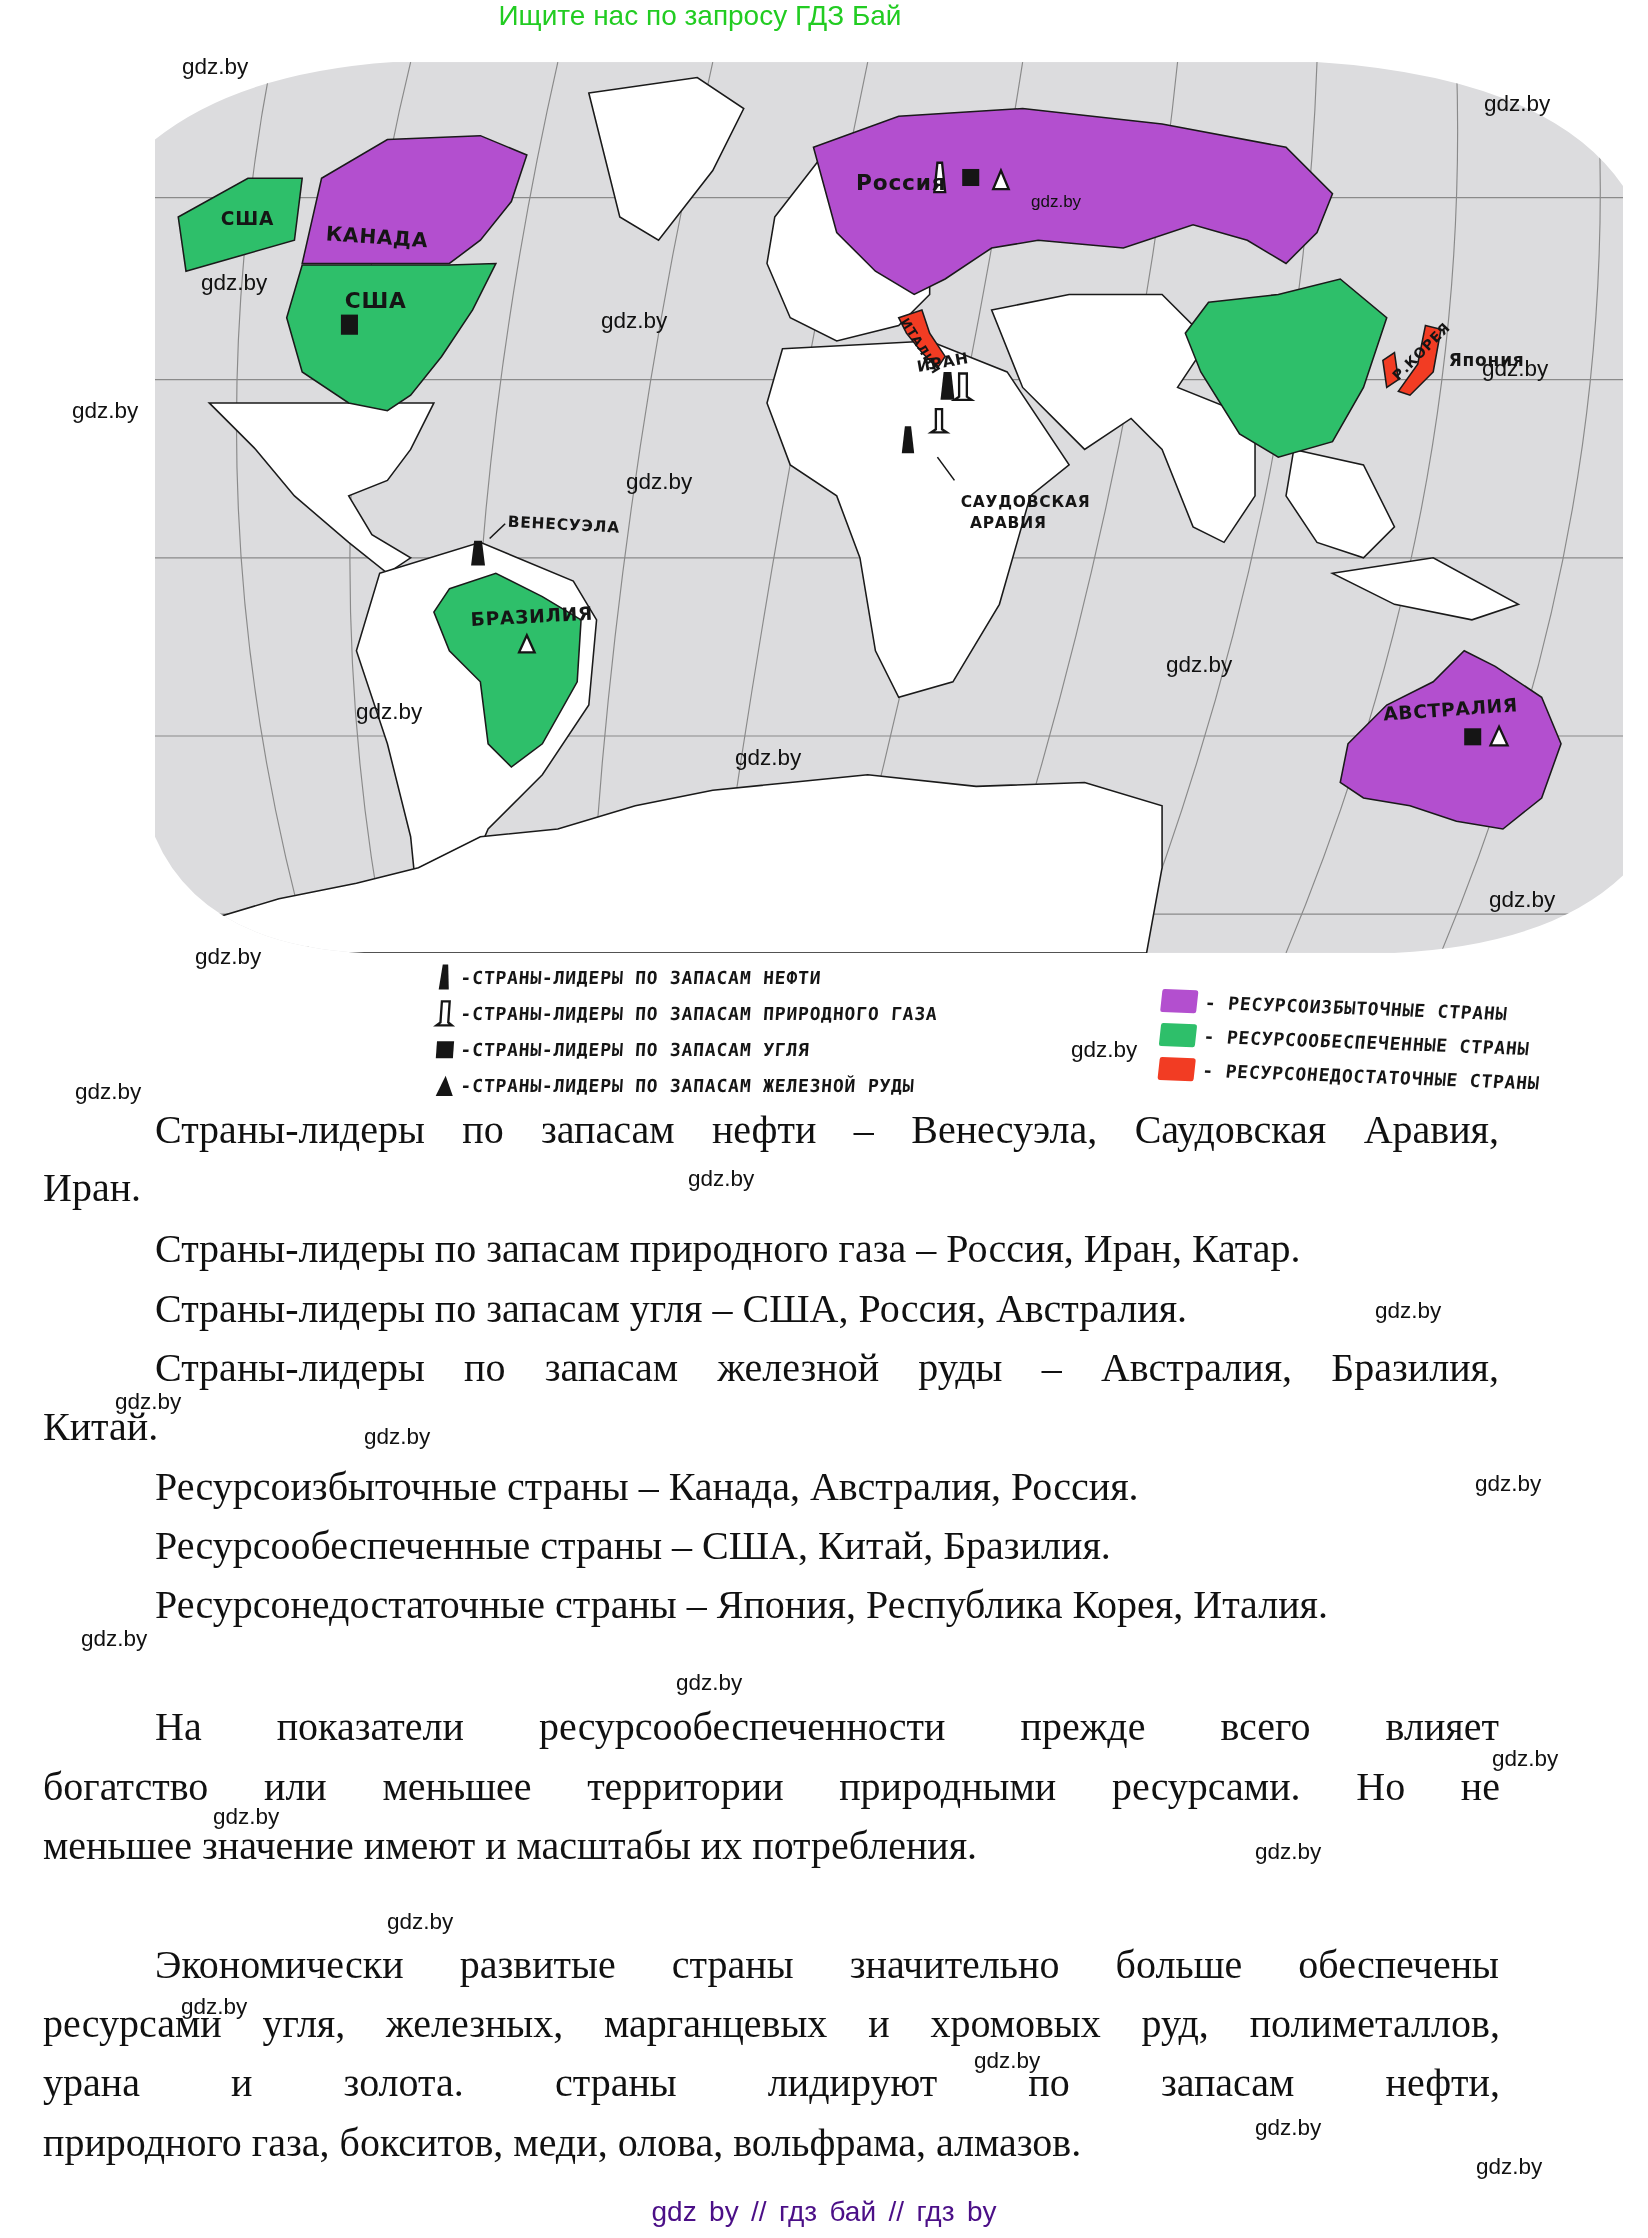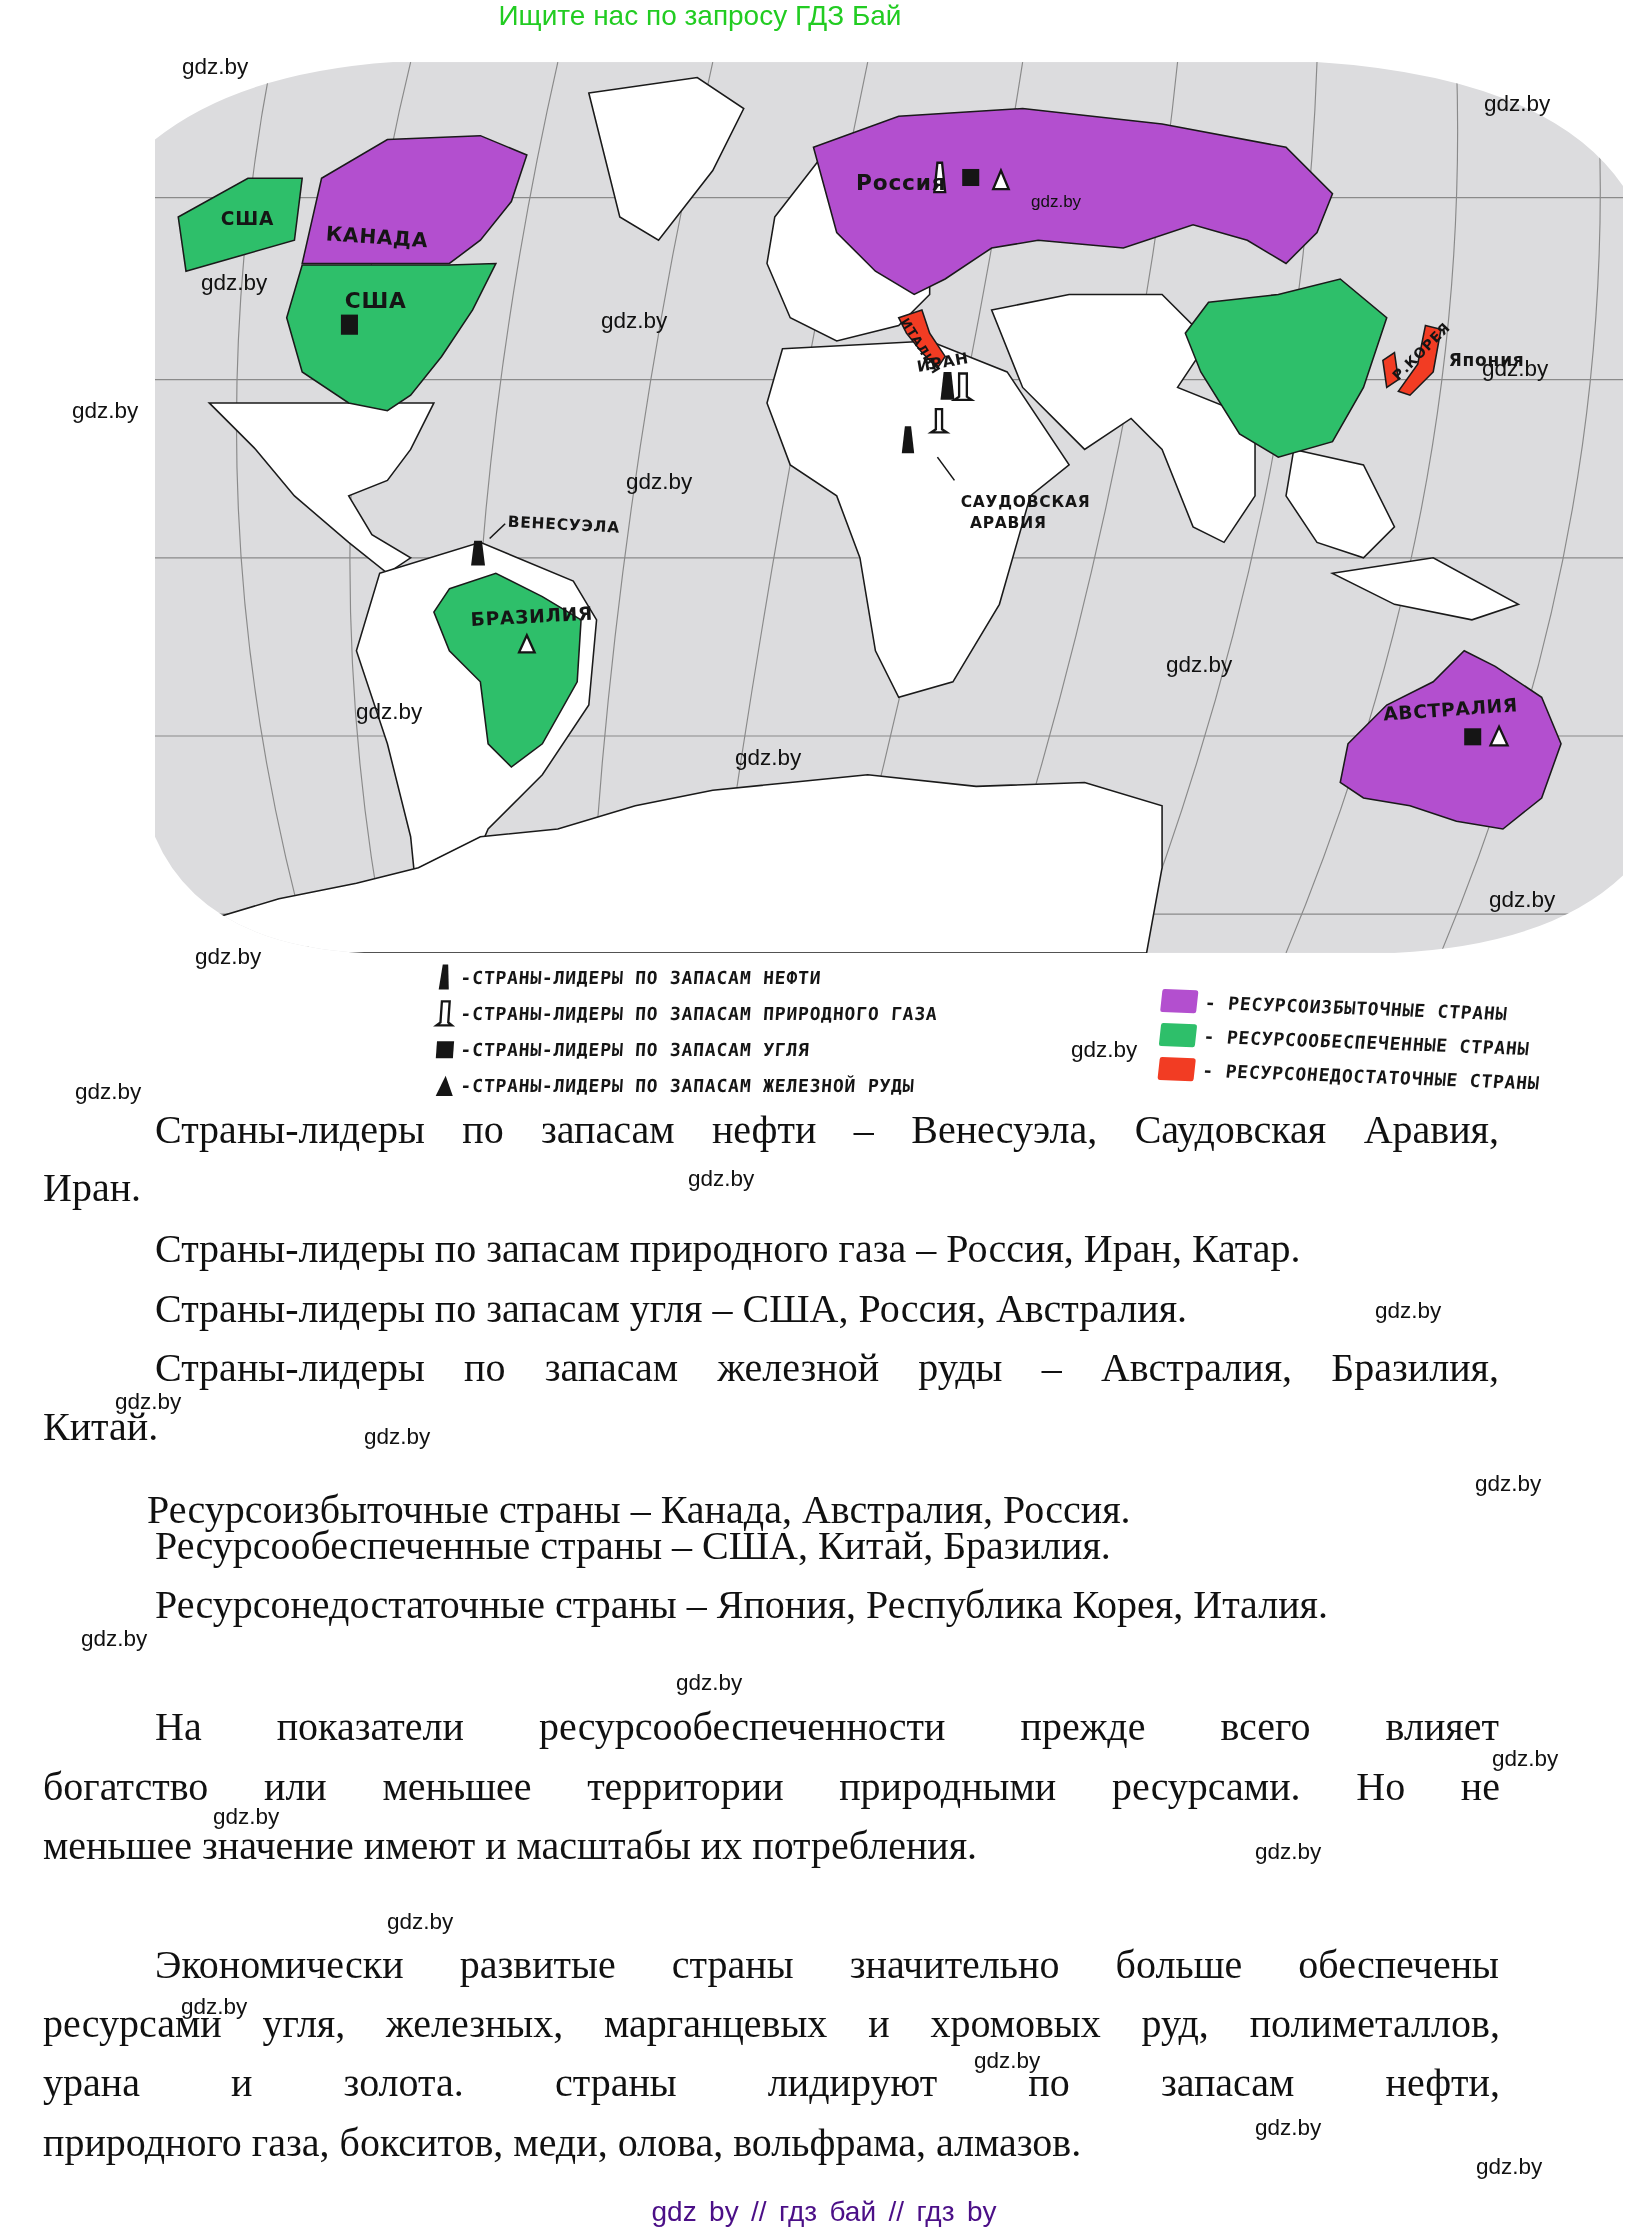--- a/index.html
+++ b/index.html
@@ -220,21 +220,21 @@
 <div class="justify-line" style="left:155px;top:1100px;width:1344px;">
   <span style="width:100%;text-align:justify;text-align-last:justify;">Страны-лидеры по запасам нефти – Венесуэла, Саудовская Аравия,</span>
 </div>
 <div class="line" style="left:43px;top:1158px;">Иран.</div>
 <div class="line" style="left:155px;top:1219px;">Страны-лидеры по запасам природного газа – Россия, Иран, Катар.</div>
 <div class="line" style="left:155px;top:1279px;">Страны-лидеры по запасам угля – США, Россия, Австралия.</div>
 <div class="justify-line" style="left:155px;top:1338px;width:1344px;">
   <span style="width:100%;text-align:justify;text-align-last:justify;">Страны-лидеры по запасам железной руды – Австралия, Бразилия,</span>
 </div>
 <div class="line" style="left:43px;top:1397px;">Китай.</div>
-<div class="line" style="left:147px;top:1457px;margin-top:23px;">Ресурсоизбыточные страны – Канада, Австралия, Россия.</div>
+<div class="line" style="left:155px;top:1457px;">Ресурсоизбыточные страны – Канада, Австралия, Россия.</div>
 <div class="line" style="left:155px;top:1516px;">Ресурсообеспеченные страны – США, Китай, Бразилия.</div>
 <div class="line" style="left:155px;top:1575px;">Ресурсонедостаточные страны – Япония, Республика Корея, Италия.</div>
 
 <div class="justify-line" style="left:155px;top:1697px;width:1344px;">
   <span>На</span>
   <span>показатели</span>
   <span>ресурсообеспеченности</span>
   <span>прежде</span>
   <span>всего</span>
   <span>влияет</span>

